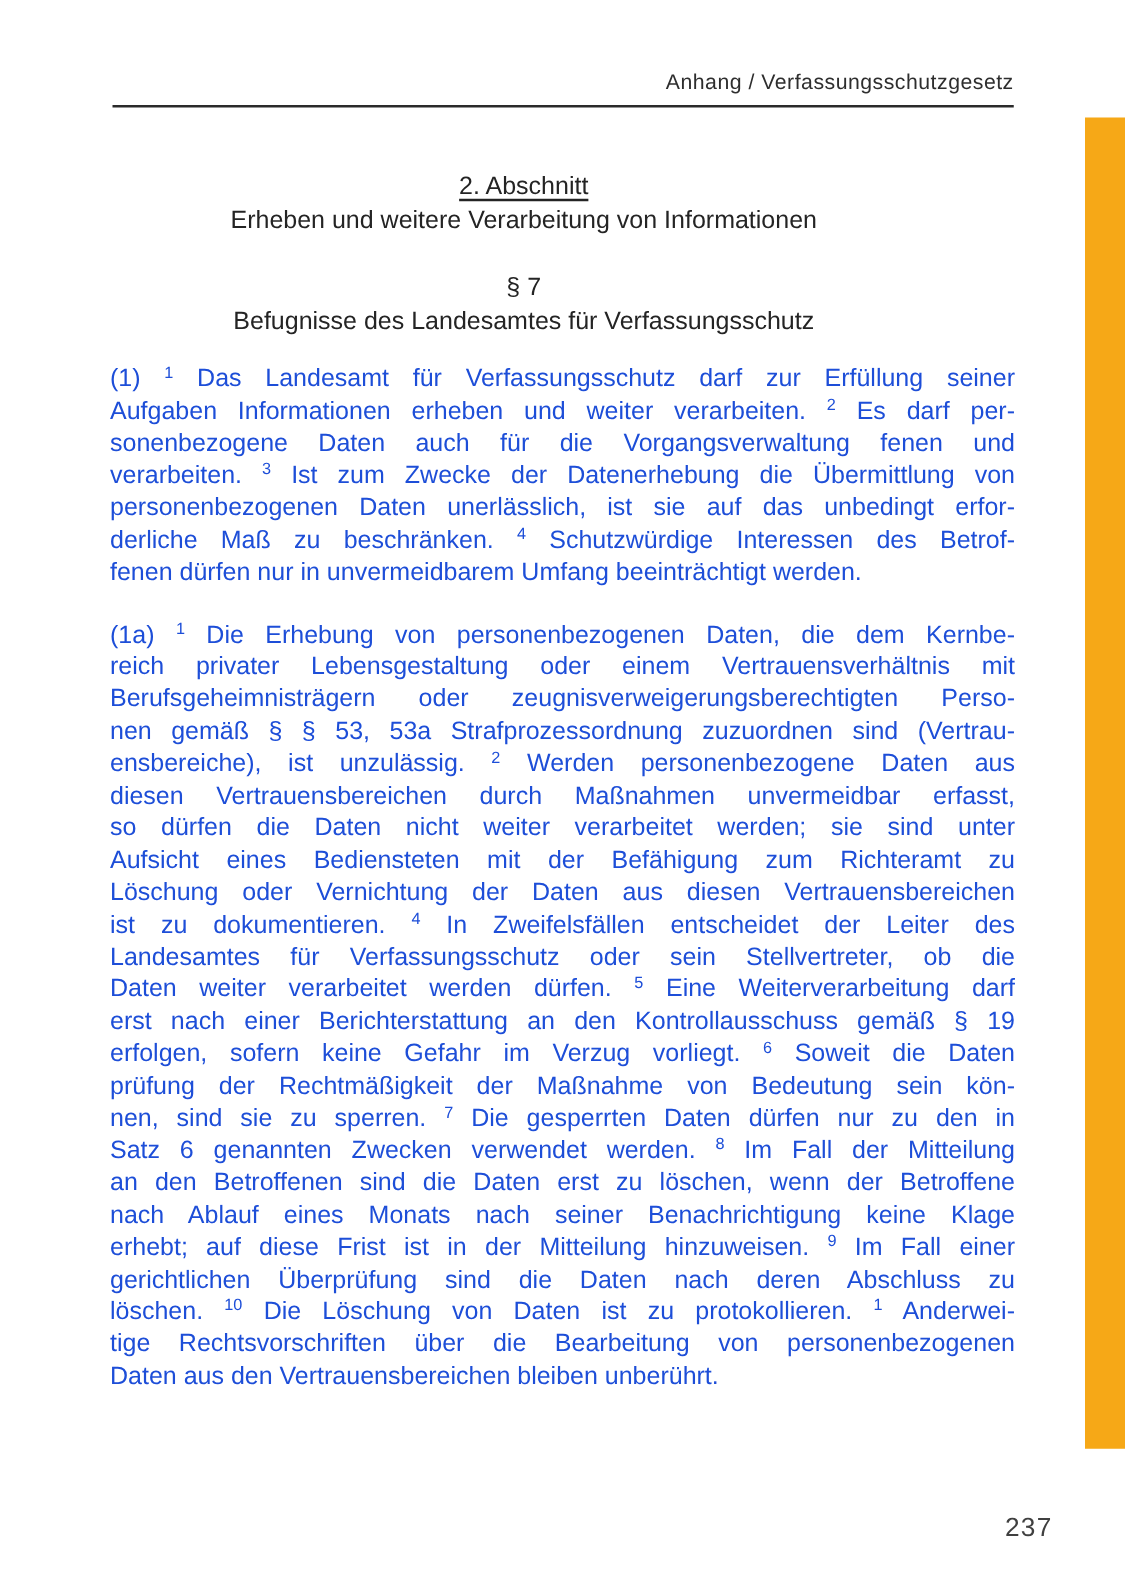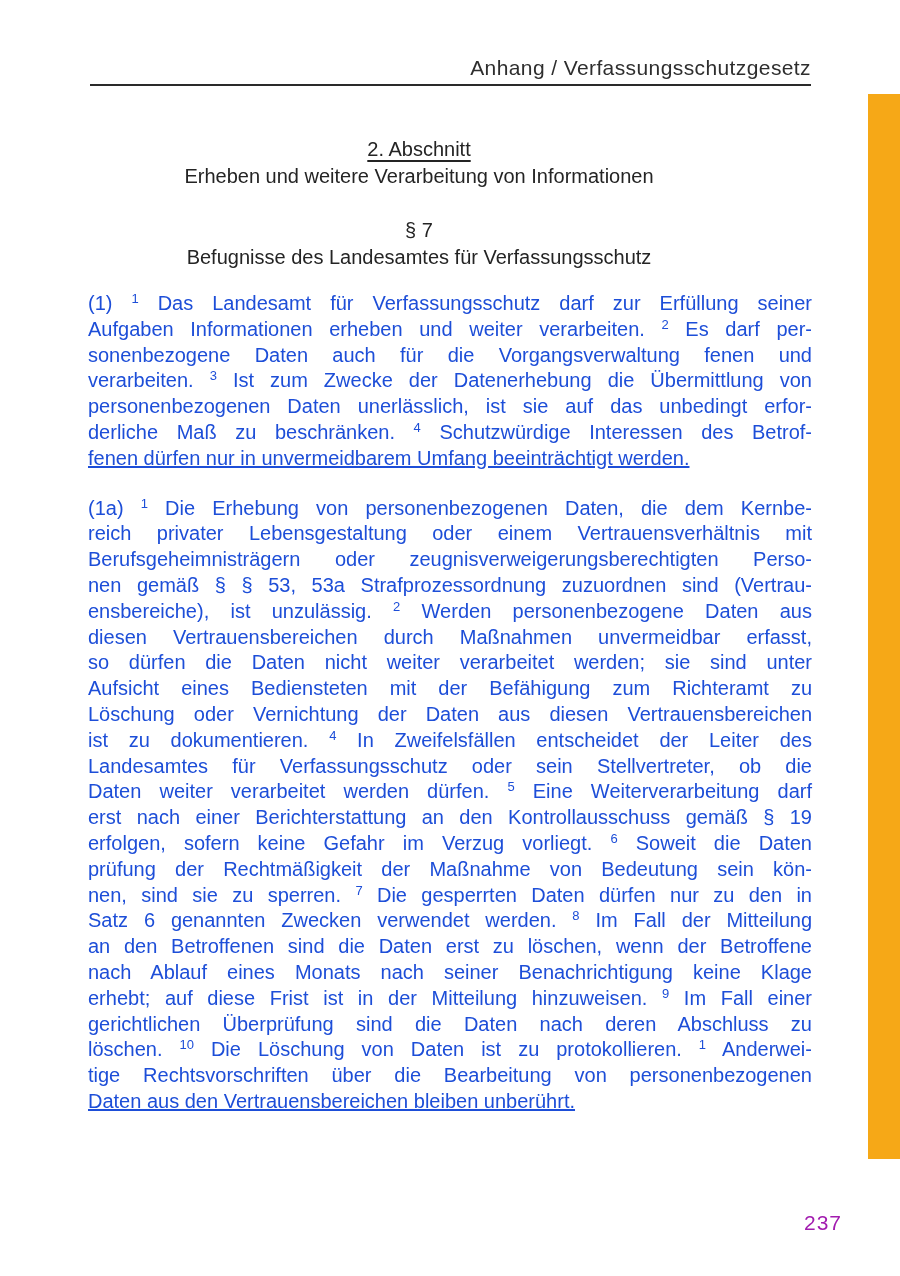--- a/index.html
+++ b/index.html
@@ -8,21 +8,21 @@
     position: relative;
     background: #ffffff;
     color: #262626;
     font-family: "Liberation Sans", "DejaVu Sans", sans-serif;
     overflow: hidden;
   }
   .header-title {
     position: absolute;
     top: 56px;
     right: 89px;
-    font-size: 21px;
+    font-size: 17px;
     letter-spacing: 0.4px;
     color: #2e2e2e;
     white-space: nowrap;
   }
   .header-rule {
     position: absolute;
     left: 90px;
     top: 84px;
     width: 721px;
     height: 2px;
@@ -66,36 +66,35 @@
   .line {
     text-align: justify;
     text-align-last: justify;
     white-space: normal;
     height: 25.8px;
     overflow: visible;
   }
   .line.line-last {
     text-align: center;
     text-align-last: left;
-    text-decoration: underline;
   }
   .line sup {
     font-size: 13px;
     line-height: 0;
     vertical-align: baseline;
     position: relative;
     top: -7px;
   }
   .page-number {
     position: absolute;
     top: 1211px;
     right: 58px;
     font-size: 21px;
     letter-spacing: 1px;
-    color: #a21caf;
+    color: #404040;
   }
 </style>
 </head>
 <body>
 
 <div class="header-title">Anhang / Verfassungsschutzgesetz</div>
 
 <div class="header-rule"></div>
 
 <div class="accent-bar" style="background: rgb(246, 168, 23);"></div>

